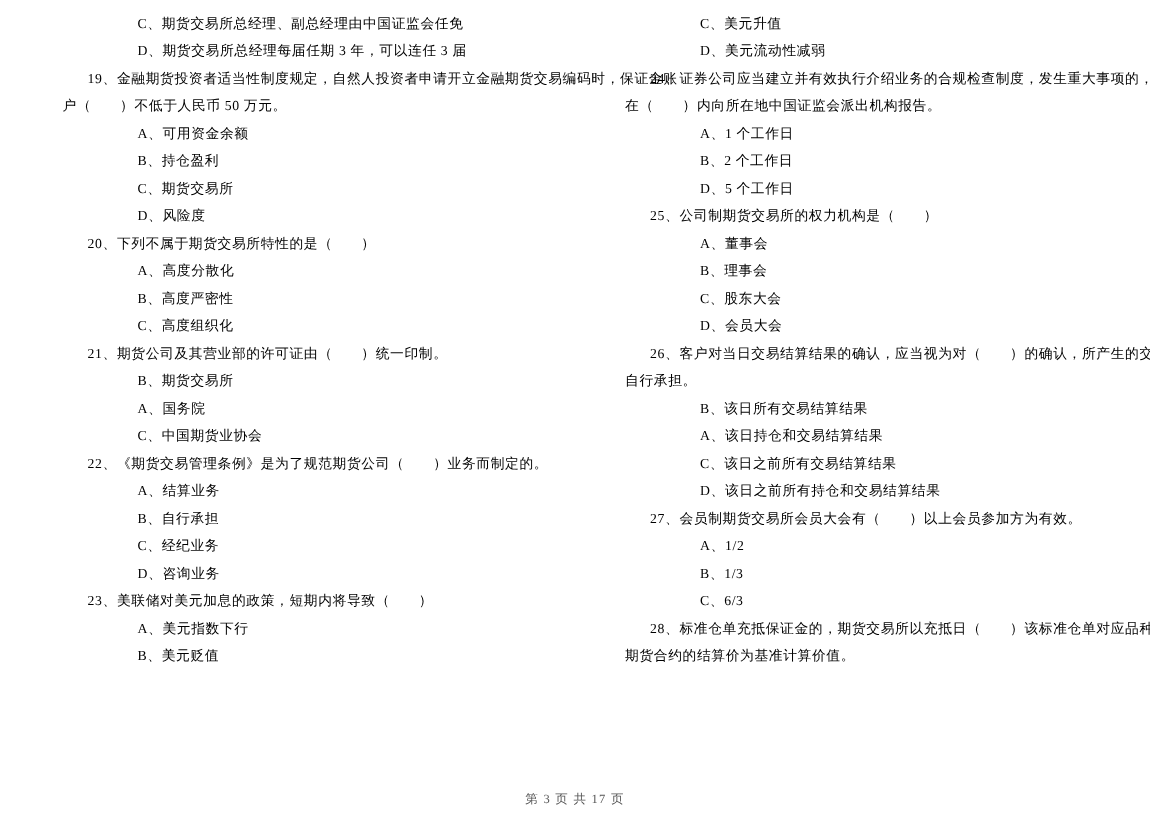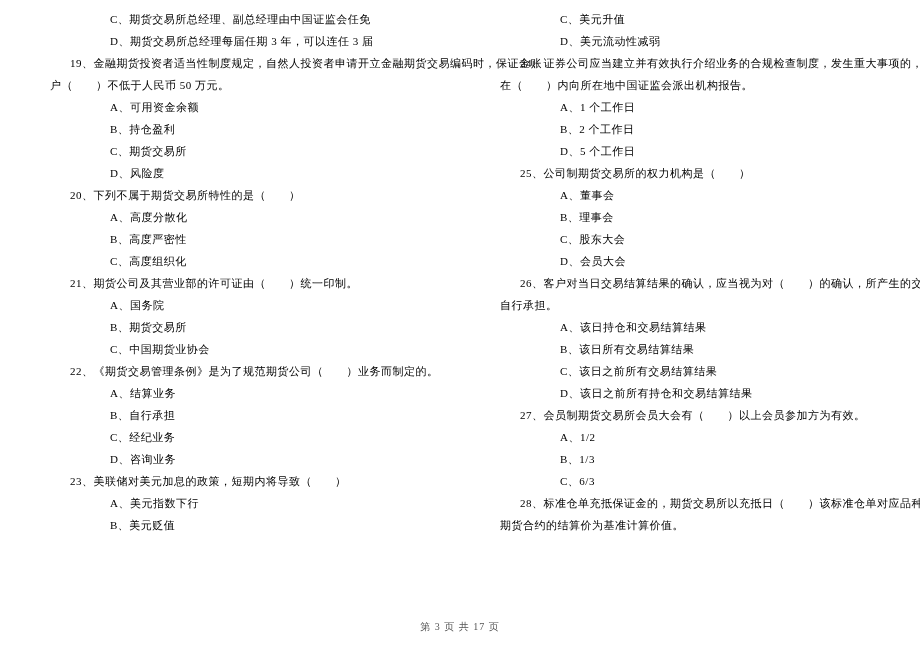--- a/index.html
+++ b/index.html
@@ -39,21 +39,21 @@
       padding-left: 60px;
     }
     .q-start {
       padding-left: 20px;
     }
     .cont-line {
       padding-left: 0px;
     }
     .footer {
       position: absolute;
-      bottom: 16px;
+      bottom: 4px;
       width: 100%;
       text-align: center;
       font-size: 10px;
       color: #555;
       letter-spacing: 1px;
     }
   </style>
 </head>
 <body>
 
@@ -65,22 +65,22 @@
     <div class="line cont-line">户（　　）不低于人民币 50 万元。</div>
     <div class="line indent-2">A、可用资金余额</div>
     <div class="line indent-2">B、持仓盈利</div>
     <div class="line indent-2">C、期货交易所</div>
     <div class="line indent-2">D、风险度</div>
     <div class="line q-start">20、下列不属于期货交易所特性的是（　　）</div>
     <div class="line indent-2">A、高度分散化</div>
     <div class="line indent-2">B、高度严密性</div>
     <div class="line indent-2">C、高度组织化</div>
     <div class="line q-start">21、期货公司及其营业部的许可证由（　　）统一印制。</div>
+    <div class="line indent-2">B、期货交易所</div>
     <div class="line indent-2">A、国务院</div>
-    <div class="line indent-2">B、期货交易所</div>
     <div class="line indent-2">C、中国期货业协会</div>
     <div class="line q-start">22、《期货交易管理条例》是为了规范期货公司（　　）业务而制定的。</div>
     <div class="line indent-2">A、结算业务</div>
     <div class="line indent-2">B、自行承担</div>
     <div class="line indent-2">C、经纪业务</div>
     <div class="line indent-2">D、咨询业务</div>
     <div class="line q-start">23、美联储对美元加息的政策，短期内将导致（　　）</div>
     <div class="line indent-2">A、美元指数下行</div>
     <div class="line indent-2">B、美元贬值</div>
   </div>
@@ -93,22 +93,22 @@
     <div class="line indent-2">A、1 个工作日</div>
     <div class="line indent-2">B、2 个工作日</div>
     <div class="line indent-2">D、5 个工作日</div>
     <div class="line q-start">25、公司制期货交易所的权力机构是（　　）</div>
     <div class="line indent-2">A、董事会</div>
     <div class="line indent-2">B、理事会</div>
     <div class="line indent-2">C、股东大会</div>
     <div class="line indent-2">D、会员大会</div>
     <div class="line q-start">26、客户对当日交易结算结果的确认，应当视为对（　　）的确认，所产生的交易后果由客户</div>
     <div class="line cont-line">自行承担。</div>
+    <div class="line indent-2">B、该日所有交易结算结果</div>
     <div class="line indent-2">A、该日持仓和交易结算结果</div>
-    <div class="line indent-2">B、该日所有交易结算结果</div>
     <div class="line indent-2">C、该日之前所有交易结算结果</div>
     <div class="line indent-2">D、该日之前所有持仓和交易结算结果</div>
     <div class="line q-start">27、会员制期货交易所会员大会有（　　）以上会员参加方为有效。</div>
     <div class="line indent-2">A、1/2</div>
     <div class="line indent-2">B、1/3</div>
     <div class="line indent-2">C、6/3</div>
     <div class="line q-start">28、标准仓单充抵保证金的，期货交易所以充抵日（　　）该标准仓单对应品种最近交割月份</div>
     <div class="line cont-line">期货合约的结算价为基准计算价值。</div>
   </div>
 </div>

